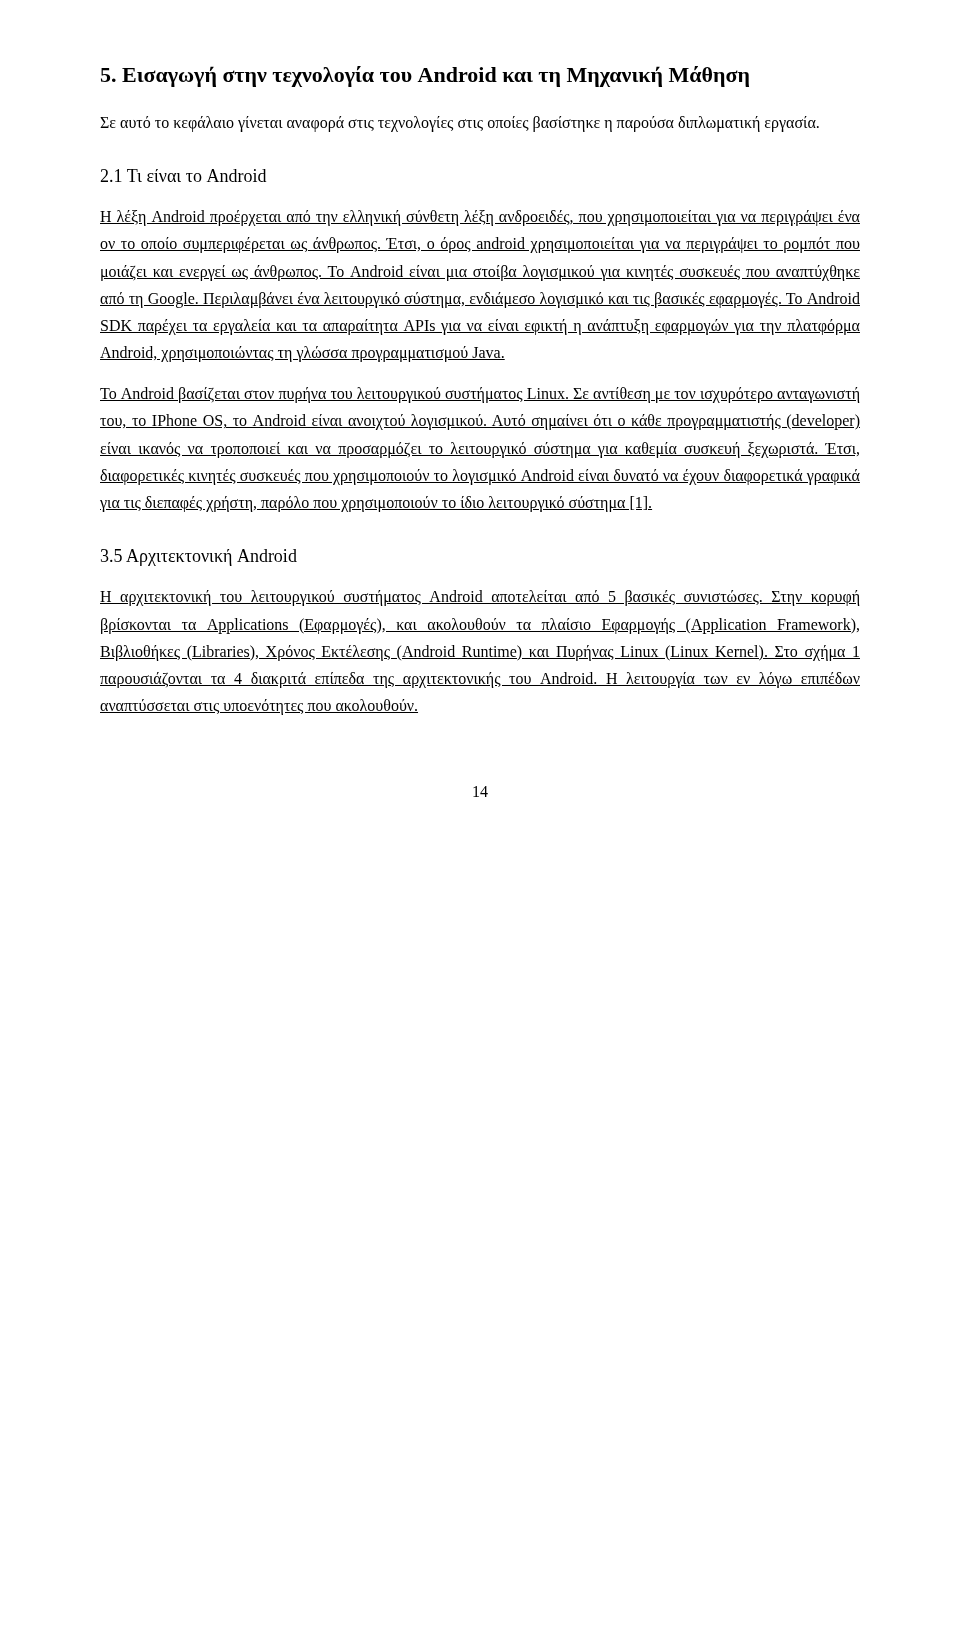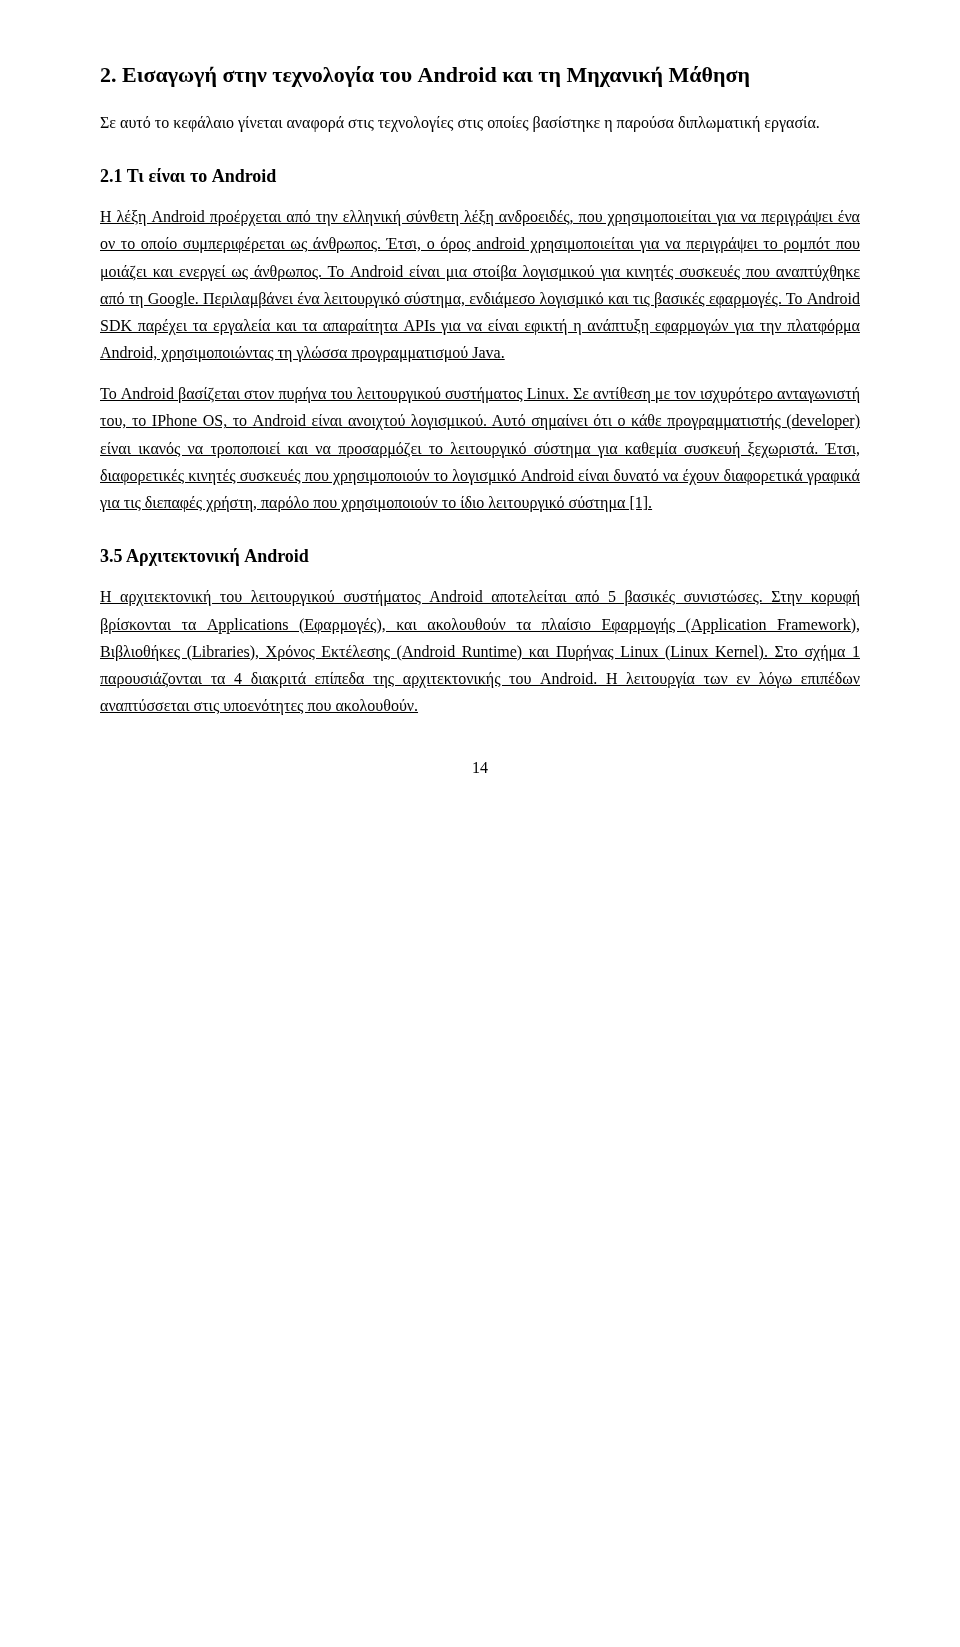--- a/index.html
+++ b/index.html
@@ -28,45 +28,45 @@
     }
 
     .intro-paragraph {
       text-align: justify;
       margin-bottom: 8px;
       line-height: 1.7;
     }
 
     .section-title {
       font-size: 18px;
-      font-weight: bold;
+      font-weight: normal;
       margin-top: 28px;
       margin-bottom: 14px;
       line-height: 1.4;
     }
 
     .body-paragraph {
       text-align: justify;
       margin-bottom: 14px;
       line-height: 1.7;
       text-indent: 0;
       text-decoration: underline;
     }
 
     .page-number {
       text-align: center;
-      margin-top: 36px;
+      margin-top: 60px;
       font-size: 16px;
       color: #000;
     }
   </style>
 </head>
 <body>
 
-<h1 class="chapter-title">2. Εισαγωγή στην τεχνολογία του Android και τη Μηχανική Μάθηση</h1>
+<h1 class="chapter-title">5. Εισαγωγή στην τεχνολογία του Android και τη Μηχανική Μάθηση</h1>
 
 <p class="intro-paragraph">Σε αυτό το κεφάλαιο γίνεται αναφορά στις τεχνολογίες στις οποίες βασίστηκε η παρούσα διπλωματική εργασία.</p>
 
 <h2 class="section-title">2.1 Τι είναι το Android</h2>
 
 <p class="body-paragraph">Η λέξη Android προέρχεται από την ελληνική σύνθετη λέξη ανδροειδές, που χρησιμοποιείται για να περιγράψει ένα ον το οποίο συμπεριφέρεται ως άνθρωπος. Έτσι, ο όρος android χρησιμοποιείται για να περιγράψει το ρομπότ που μοιάζει και ενεργεί ως άνθρωπος. Το Android είναι μια στοίβα λογισμικού για κινητές συσκευές που αναπτύχθηκε από τη Google. Περιλαμβάνει ένα λειτουργικό σύστημα, ενδιάμεσο λογισμικό και τις βασικές εφαρμογές. Το Android SDK παρέχει τα εργαλεία και τα απαραίτητα APIs για να είναι εφικτή η ανάπτυξη εφαρμογών για την πλατφόρμα Android, χρησιμοποιώντας τη γλώσσα προγραμματισμού Java.</p>
 
 <p class="body-paragraph">Το Android βασίζεται στον πυρήνα του λειτουργικού συστήματος Linux. Σε αντίθεση με τον ισχυρότερο ανταγωνιστή του, το IPhone OS, το Android είναι ανοιχτού λογισμικού. Αυτό σημαίνει ότι ο κάθε προγραμματιστής (developer) είναι ικανός να τροποποιεί και να προσαρμόζει το λειτουργικό σύστημα για καθεμία συσκευή ξεχωριστά. Έτσι, διαφορετικές κινητές συσκευές που χρησιμοποιούν το λογισμικό Android είναι δυνατό να έχουν διαφορετικά γραφικά για τις διεπαφές χρήστη, παρόλο που χρησιμοποιούν το ίδιο λειτουργικό σύστημα [1].</p>
 
 <h2 class="section-title">3.5 Αρχιτεκτονική Android</h2>

